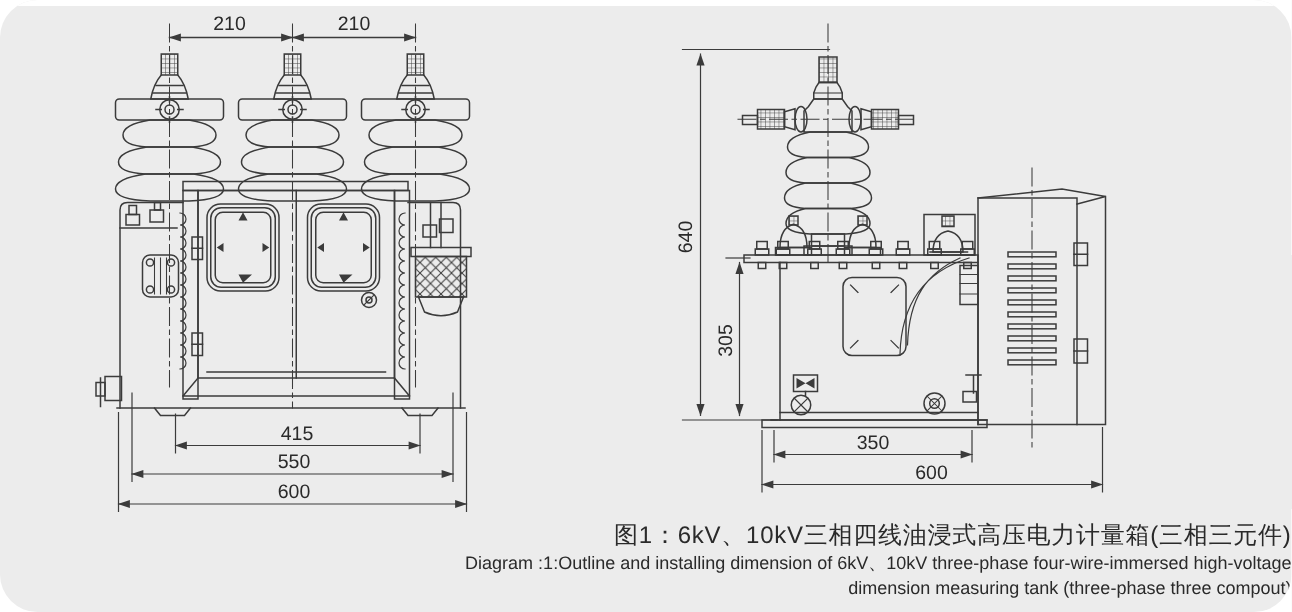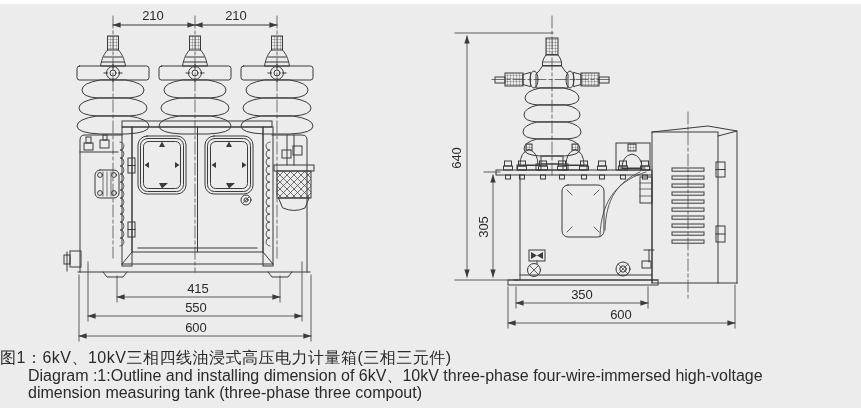--- a/index.html
+++ b/index.html
@@ -1,23 +1,23 @@
 <!DOCTYPE html>
 <html><head>
 <meta charset="utf-8">
 <style>
   html,body{margin:0;padding:0;background:#ffffff;}
   .page{position:relative;width:861px;height:408px;background:#ececec;overflow:hidden;
-        font-family:"Liberation Sans",sans-serif;color:#2a2a2a;}
+        font-family:"Liberation Sans",sans-serif;color:#2a2a2a;border-radius:25px;}
   .topstrip{position:absolute;top:0;left:0;width:861px;height:4px;background:#ffffff;}
   .drawing{position:absolute;top:0;left:0;}
   svg text{font-family:"Liberation Sans",sans-serif;font-size:13px;fill:#2a2a2a;}
-  .caption{position:absolute;left:0;top:349px;width:861px;text-align:left;line-height:17.5px;}
+  .caption{position:absolute;left:0;top:349px;width:861px;text-align:right;line-height:17.5px;}
   .cap-zh{font-size:16px;letter-spacing:0.5px;}
-  .cap-en{font-size:16px;padding-left:28px;}
+  .cap-en{font-size:12px;padding-left:28px;}
 </style>
 </head>
 <body>
 
 <div class="page">
   <div class="topstrip"></div>
 
   <svg class="drawing" width="861" height="345" viewBox="0 0 861 345" fill="none" stroke="#3b3b3b" stroke-width="1" stroke-linecap="square">
     <defs>
       <marker id="arr" viewBox="0 0 10 10" refX="9.5" refY="5" markerWidth="10" markerHeight="8" orient="auto-start-reverse" markerUnits="userSpaceOnUse">

